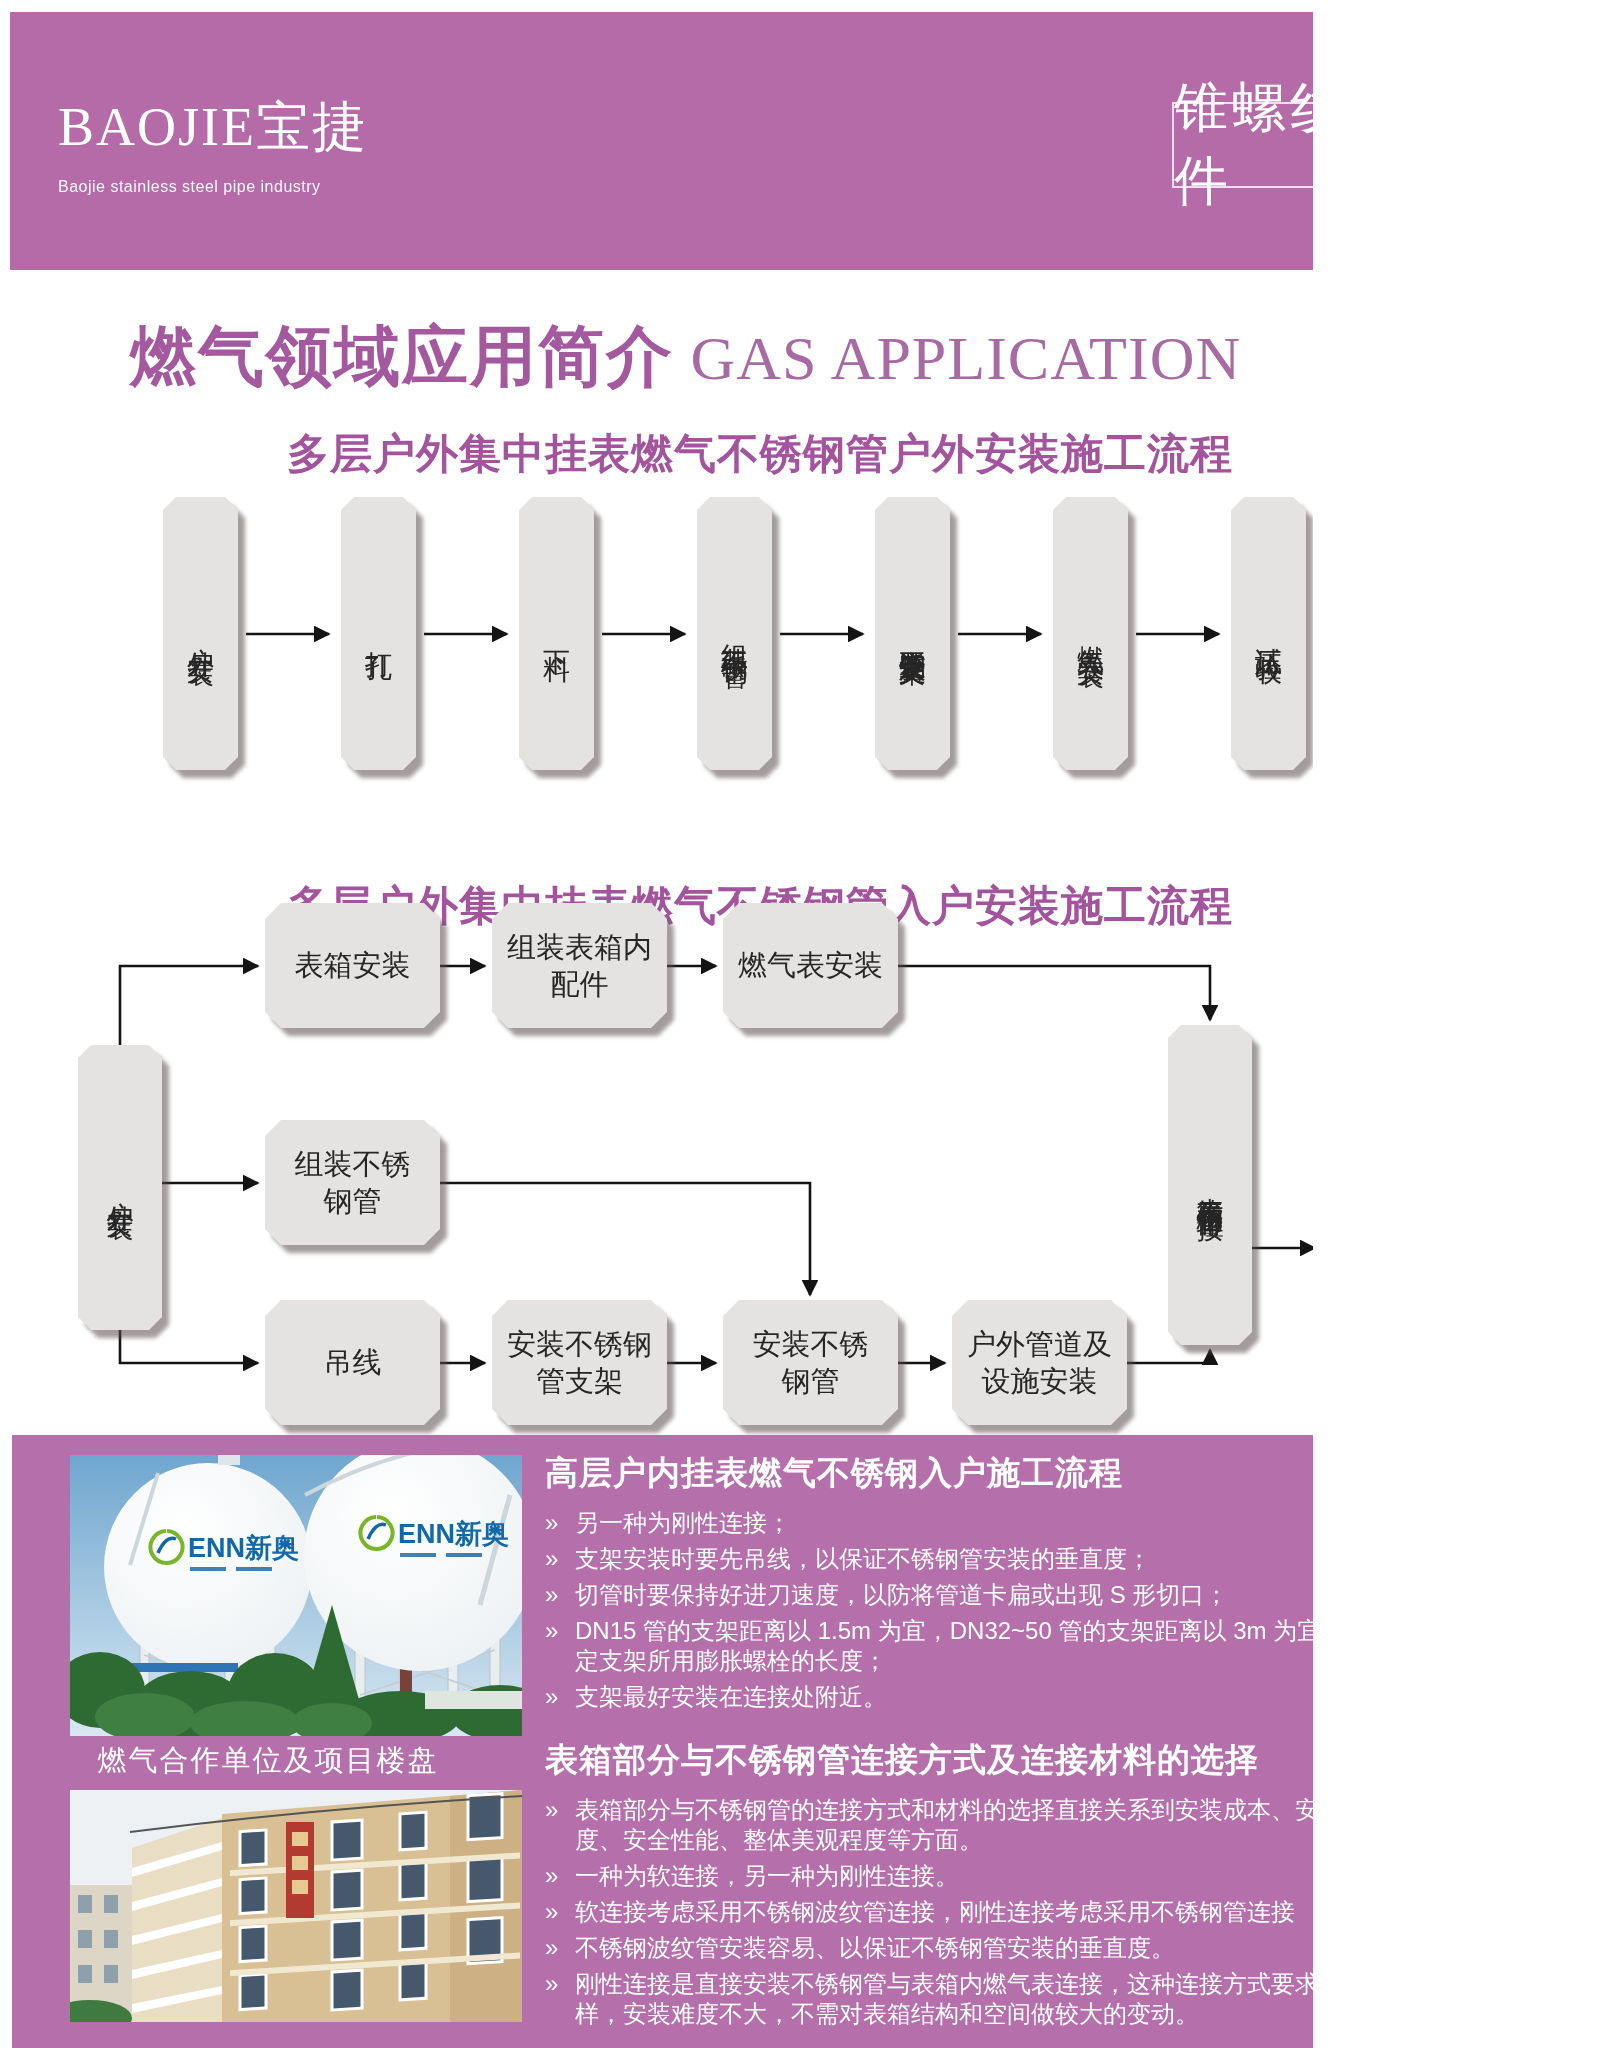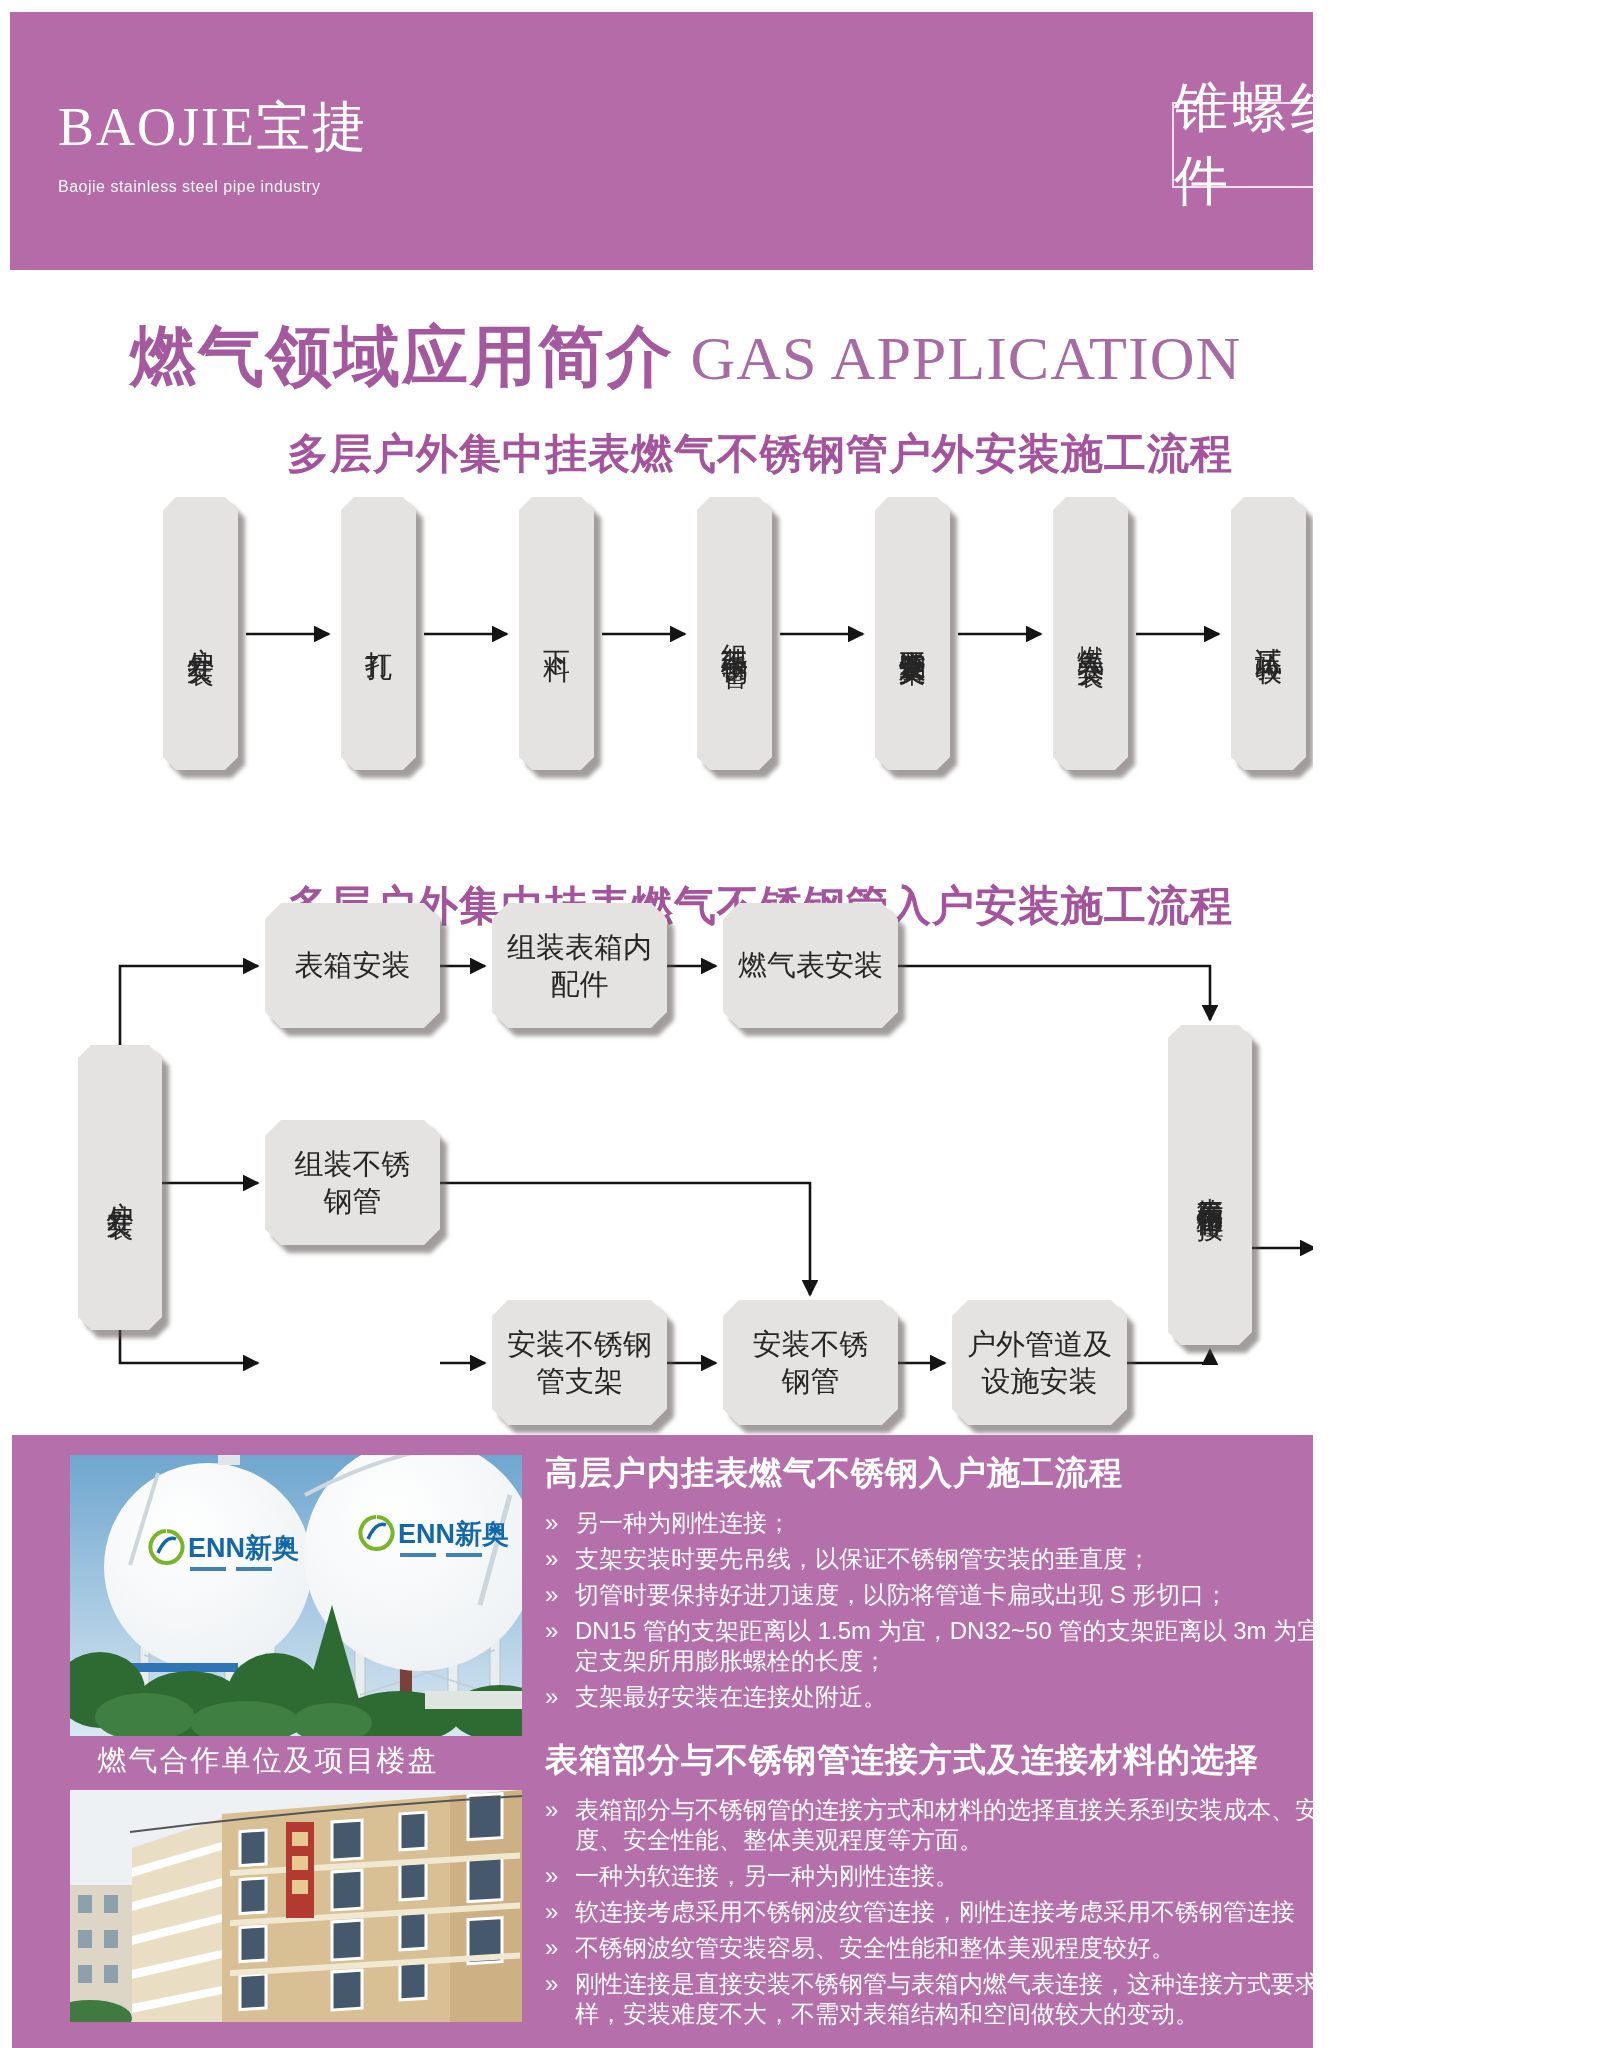--- a/index.html
+++ b/index.html
@@ -157,20 +157,25 @@
       </div>
     </div>
 
   <div class="node" style="left:265px;top:1120px;width:175px;height:125px">
       <div class="node-in ch16">
         <span class="htext">组装不锈
 钢管</span>
       </div>
     </div>
 
+  <div class="node" style="left:265px;top:1300px;width:175px;height:125px">
+      <div class="node-in ch16">
+        <span class="htext">吊线</span>
+      </div>
+    </div>
   <div class="node" style="left:492px;top:1300px;width:175px;height:125px">
       <div class="node-in ch16">
         <span class="htext">安装不锈钢
 管支架</span>
       </div>
     </div>
   <div class="node" style="left:723px;top:1300px;width:175px;height:125px">
       <div class="node-in ch16">
         <span class="htext">安装不锈
 钢管</span>
@@ -370,21 +375,21 @@
         <li>
             <span class="bm">»</span>
             <span>一种为软连接，另一种为刚性连接。</span>
           </li>
         <li>
             <span class="bm">»</span>
             <span>软连接考虑采用不锈钢波纹管连接，刚性连接考虑采用不锈钢管连接</span>
           </li>
         <li>
             <span class="bm">»</span>
-            <span>不锈钢波纹管安装容易、安全性能和整体美观程度较好。</span>
+            <span>不锈钢波纹管安装容易、以保证不锈钢管安装的垂直度。</span>
           </li>
         <li>
             <span class="bm">»</span>
             <span>刚性连接是直接安装不锈钢管与表箱内燃气表连接，这种连接方式要求和镀锌管一样，安装难度不大，不需对表箱结构和空间做较大的变动。</span>
           </li>
       </ul>
     </div>
   </div>
 
   <div class="edge-tick"></div>

